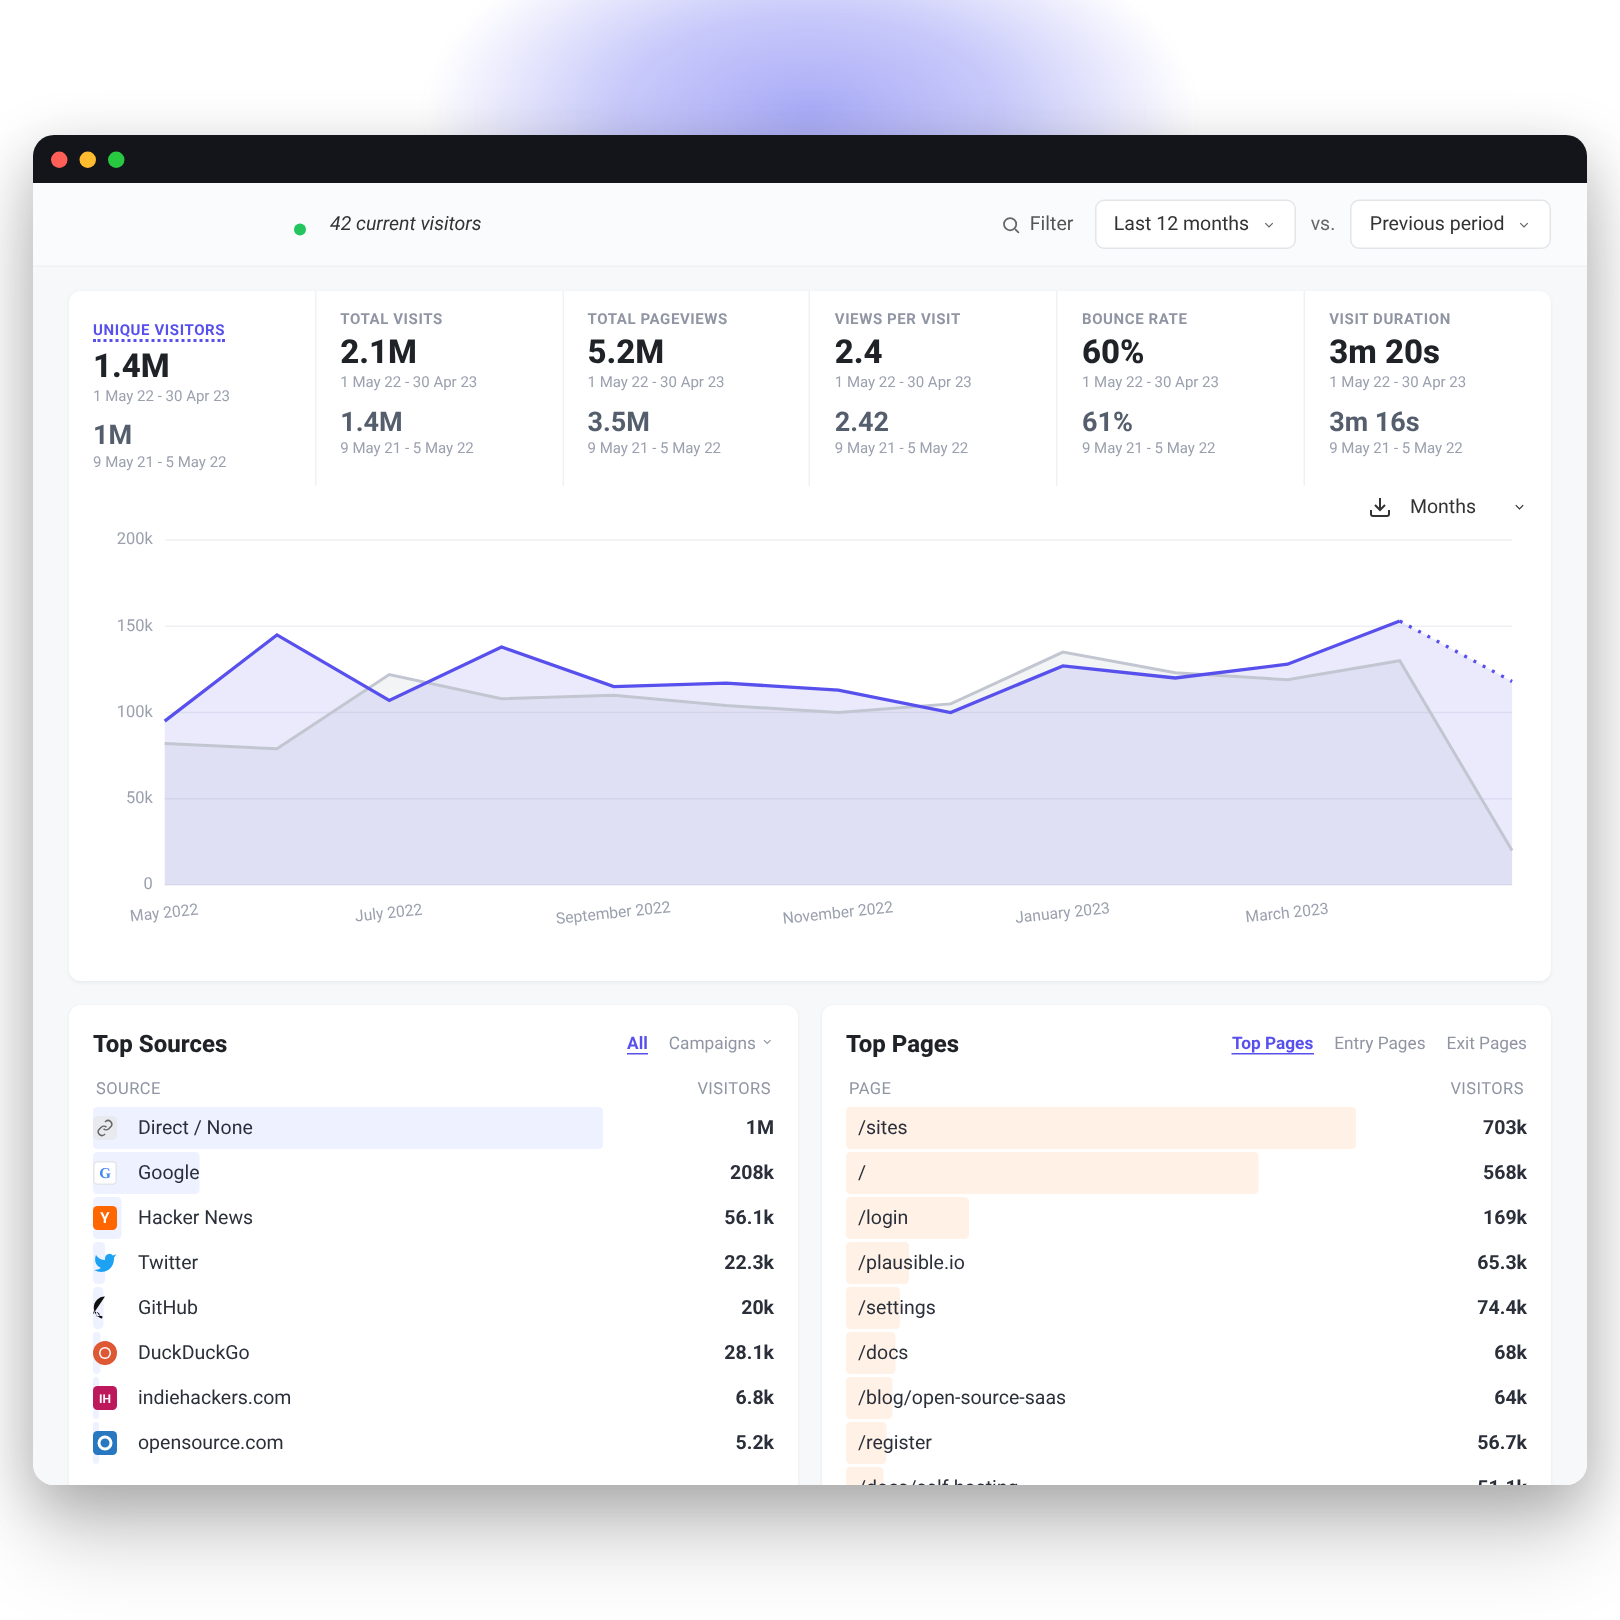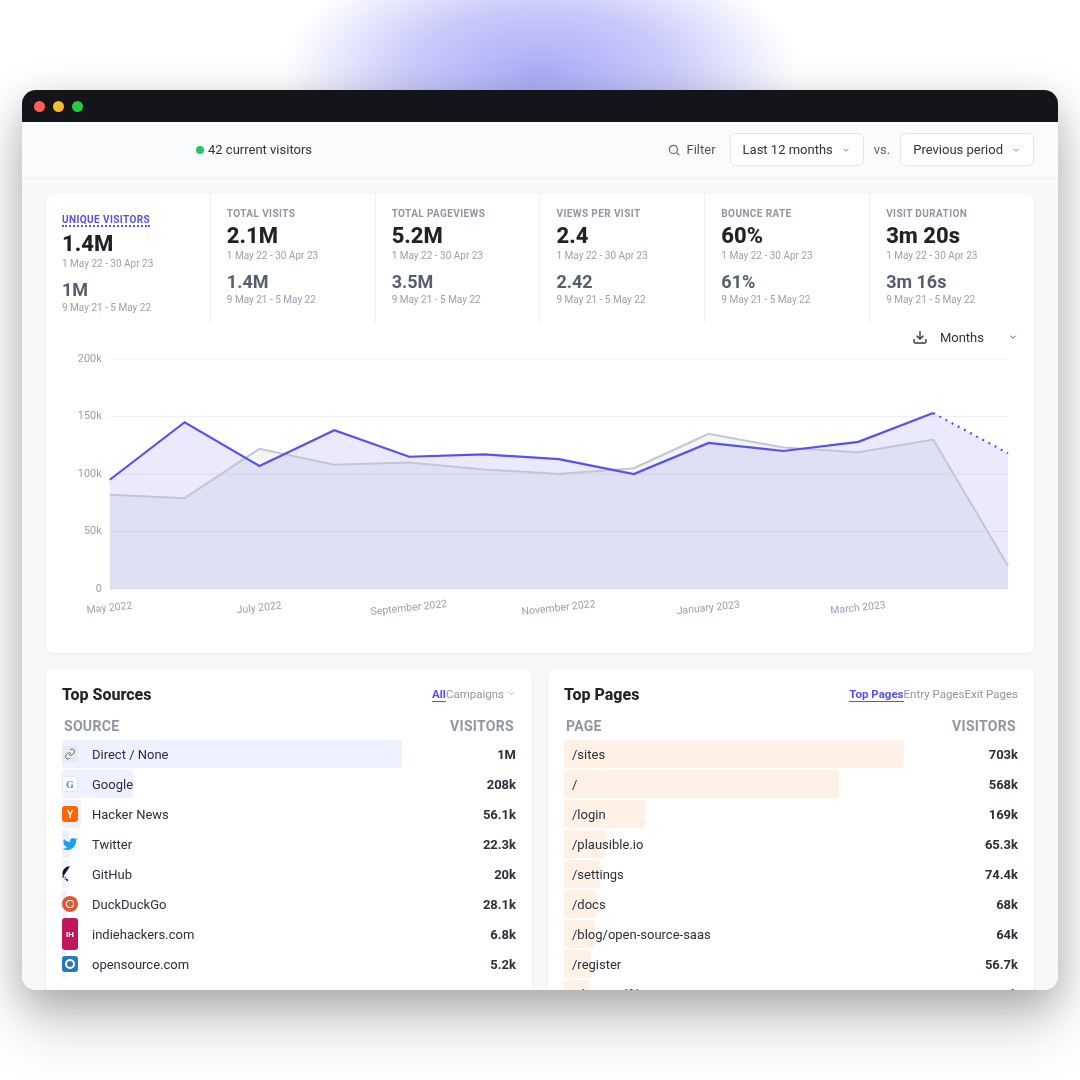--- a/index.html
+++ b/index.html
@@ -15,21 +15,21 @@
     position:absolute; left:22px; top:90px; width:1036px; height:900px;
     background:#fff; border-radius:14px; overflow:hidden;
     box-shadow: 0 12px 40px rgba(0,0,0,0.25), 0 40px 60px rgba(0,0,0,0.15);
     z-index:1;
   }
   .titlebar { height:32px; background:#14151a; display:flex; align-items:center; padding:0 12px; gap:8px; }
   .tb-dot { width:11px; height:11px; border-radius:50%; }
   .tb-red{background:#ff5f57;} .tb-yellow{background:#febc2e;} .tb-green{background:#28c840;}
 
   .topbar { display:flex; align-items:center; height:56px; padding:0 24px; border-bottom:1px solid #f0f1f3; background:#fafbfc; }
-  .status { display:flex; align-items:center; gap:4px; font-size:13px; color:#333; margin-left:150px;}
+  .status { display:flex; align-items:flex-end; gap:16px; font-size:13px; color:#333; margin-left:150px;font-style:italic;}
   .status-dot { width:8px; height:8px; border-radius:50%; background:#22c55e; }
   .spacer { flex:1; }
   .filter-btn { display:flex; align-items:center; gap:6px; color:#555; font-size:13px; margin-right:14px; cursor:pointer; }
   .select { display:flex; align-items:center; gap:8px; border:1px solid #e3e5e9; background:#fff; border-radius:6px; padding:8px 12px; font-size:13px; color:#333; cursor:pointer; }
   .chev { width:10px; height:10px; }
   .vs { font-size:13px; color:#666; margin:0 10px; }
 
   .content { padding:16px 24px; background:#f7f8fa; height:calc(100% - 88px); overflow:hidden; }
 
   .card { background:#fff; border-radius:8px; box-shadow:0 1px 3px rgba(0,0,0,0.06); }
@@ -56,26 +56,26 @@
   .gridline { stroke:#eef0f3; stroke-width:1; }
   .series-current { stroke:#5850ec; stroke-width:2.2; fill:none; }
   .series-prev { stroke:#c2c6d1; stroke-width:2; fill:none; }
   .area-current { fill:rgba(88,80,236,0.12); }
   .area-prev { fill:rgba(140,146,160,0.10); }
 
   .panels { display:grid; grid-template-columns:1fr 1fr; gap:16px; margin-top:16px; }
   .panel { padding:16px 16px 10px; }
   .panel-head { display:flex; align-items:center; margin-bottom:10px; }
   .panel-title { font-size:16px; font-weight:800; color:#1f2328; }
-  .panel-tabs { margin-left:auto; display:flex; gap:0; font-size:11.5px; }
+  .panel-tabs { margin-left:auto; display:flex; gap:14px; font-size:11.5px; }
   .ptab { color:#8f95a3; cursor:pointer; }
   .ptab.active { color:#5850ec; font-weight:700; border-bottom:1px solid #5850ec; }
   .ptab .chev-sm { display:inline-block; margin-left:3px; }
 
-  .table-head { display:flex; justify-content:space-between; font-size:14px; color:#8f95a3; font-weight:700; text-transform:uppercase; letter-spacing:.3px; padding:4px 2px 6px; }
+  .table-head { display:flex; justify-content:space-between; font-size:11px; color:#8f95a3; font-weight:400; text-transform:uppercase; letter-spacing:.3px; padding:4px 2px 6px; }
   .row { position:relative; display:flex; align-items:center; height:28px; margin-bottom:2px; font-size:13px; color:#2a2f3a; }
   .row .bar { position:absolute; left:0; top:0; bottom:0; border-radius:3px; z-index:0; }
   .row .icon { width:16px; height:16px; margin-right:8px; display:inline-flex; align-items:center; justify-content:center; font-size:10px; font-weight:700; color:#fff; border-radius:3px; z-index:1; }
   .row .label { z-index:1; padding-left:6px; }
   .row .val { margin-left:auto; font-weight:700; z-index:1; text-align:right; min-width:56px; }
   .panel .row .bar { background:#eef1ff; }
   .panel.pages .row .bar { background:#fff1e6; }
   .panel.pages .row .label { padding-left:8px; }
 </style>
 </head>
@@ -284,21 +284,21 @@
                 <svg width="10" height="10" viewBox="0 0 10 10">
                   <circle cx="5" cy="5" r="4" fill="#fff"></circle>
                   <circle cx="5" cy="5" r="3" fill="#de5833"></circle>
                 </svg>
               </span>
               <span class="label">DuckDuckGo</span>
               <span class="val">28.1k</span>
             </div>
             <div class="row">
               <div class="bar" style="width:4px"></div>
-              <span class="icon" style="display:inline-flex;align-items:center;justify-content:center;width:16px;height:32px;border-radius:3px;background:#be185d;font-size:8px;">IH</span>
+              <span class="icon" style="display:inline-flex;align-items:center;justify-content:center;width:16px;height:16px;border-radius:3px;background:#be185d;font-size:8px;">IH</span>
               <span class="label">indiehackers.com</span>
               <span class="val">6.8k</span>
             </div>
             <div class="row">
               <div class="bar" style="width:4px"></div>
               <span class="icon" style="display:inline-flex;align-items:center;justify-content:center;width:16px;height:16px;border-radius:3px;background:#2878c1;">
                 <svg width="12" height="12" viewBox="0 0 12 12">
                   <circle cx="6" cy="6" r="4" fill="none" stroke="#fff" stroke-width="2"></circle>
                 </svg>
               </span>

